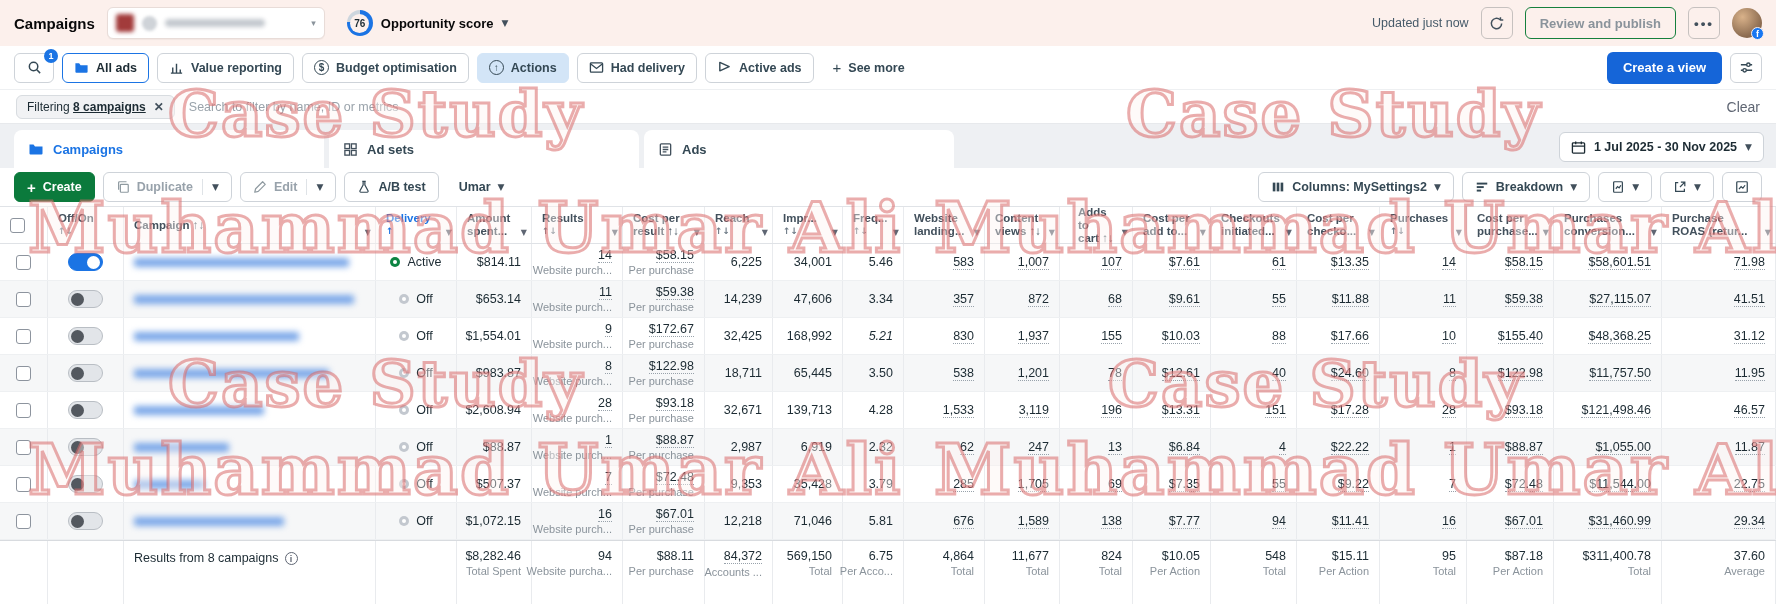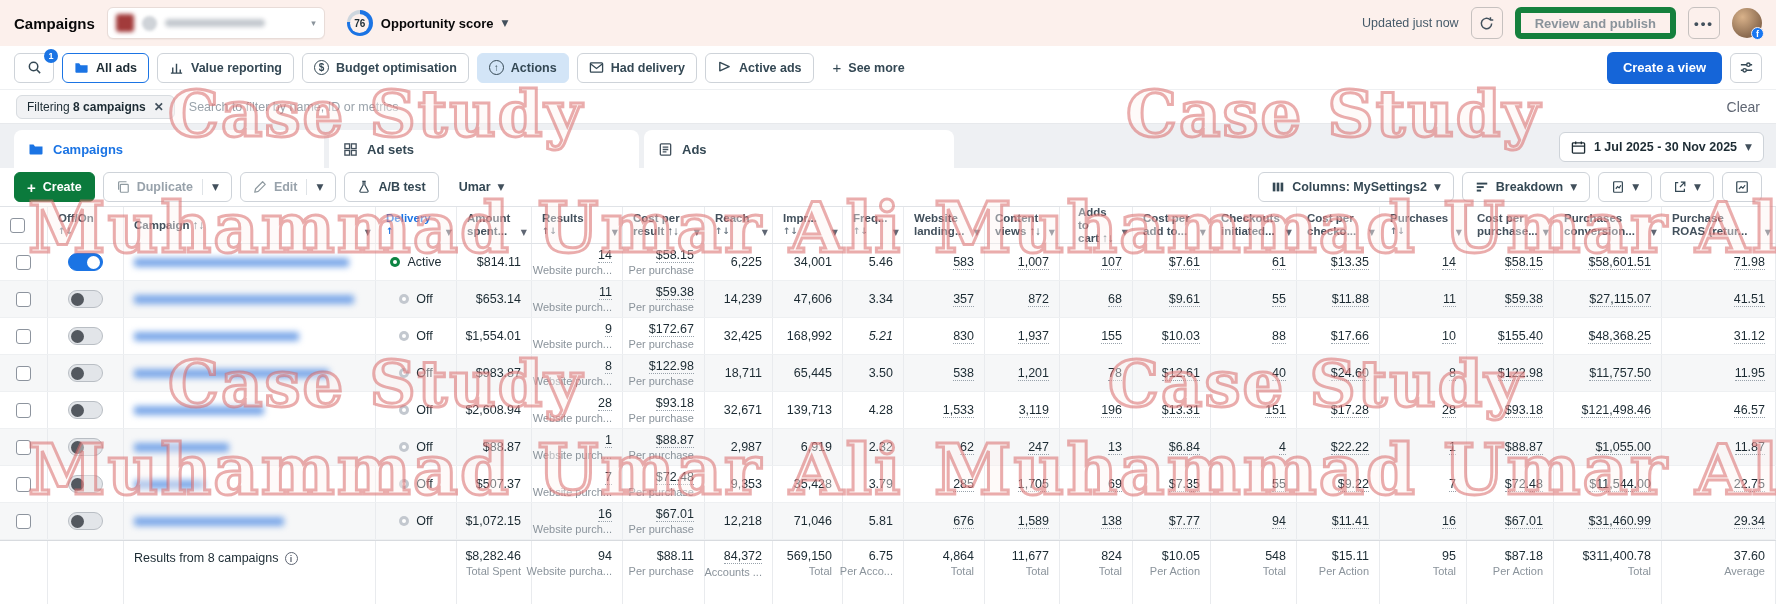--- a/index.html
+++ b/index.html
@@ -20,21 +20,21 @@
   .opp-ring { width:26px; height:26px; border-radius:50%; background:conic-gradient(#1b74e4 0 76%, #cdd6de 76% 100%);
     display:flex; align-items:center; justify-content:center; }
   .opp-ring i { width:19px; height:19px; border-radius:50%; background:#fcf0ec; font-style:normal; font-size:10px;
     font-weight:700; color:#1c2b33; display:flex; align-items:center; justify-content:center; }
   .opp-label { font-size:13px; font-weight:700; color:#080809; }
   .caret { color:#42505c; font-size:9px; font-family:"DejaVu Sans",sans-serif; }
   .topbar .spacer { flex:1; }
   .updated { font-size:12.5px; color:#465a69; }
   .icon-btn { height:32px; min-width:32px; border:1px solid #c6c1bf; border-radius:6px; background:transparent;
     display:flex; align-items:center; justify-content:center; color:#42505c; cursor:pointer; }
-  .btn-review { height:32px; padding:0 14px; border:6px solid #15803d; border-radius:6px; background:transparent;
+  .btn-review { height:32px; padding:0 14px; border:1px solid #15803d; border-radius:6px; background:transparent;
     font-size:13px; font-weight:600; color:#8a939b; }
   .avatar { width:30px; height:30px; border-radius:50%; background:radial-gradient(circle at 35% 30%, #d9b28a, #8a6a4f 70%); position:relative; }
   .avatar b { position:absolute; right:-2px; bottom:-2px; width:13px; height:13px; border-radius:50%;
     background:#1877f2; color:#fff; font-size:9px; font-weight:700; display:flex; align-items:center; justify-content:center; border:1.5px solid #fcf0ec; }
 
   
   .filterbar { height:44px; background:#fff; display:flex; align-items:center; gap:8px; padding:0 14px; border-bottom:1px solid #eef0f2; }
   .chip { height:30px; display:flex; align-items:center; gap:7px; padding:0 11px; border:1px solid #ced3d9;
     border-radius:6px; background:#fff; font-size:12.5px; font-weight:600; color:#344854; cursor:pointer; white-space:nowrap; }
   .chip svg { flex:0 0 auto; }
@@ -47,21 +47,21 @@
   .circle-ic { width:15px; height:15px; border:1.3px solid #344854; border-radius:50%; font-size:10px; font-weight:700;
     display:flex; align-items:center; justify-content:center; color:#344854; }
   .fb-right { margin-left:auto; display:flex; align-items:center; gap:8px; }
   .btn-primary { height:32px; padding:0 16px; border-radius:6px; background:#1565d8; color:#fff; font-size:13px;
     font-weight:700; border:none; cursor:pointer; }
 
   
   .searchrow { height:34px; background:#fff; display:flex; align-items:center; gap:14px; padding:0 16px; border-bottom:1px solid #e7e9ec; }
   .filter-chip { height:24px; display:flex; align-items:center; gap:8px; padding:0 10px; background:#f1f2f4;
     border:1px solid #d8dce0; border-radius:6px; font-size:12px; color:#1c2b33; }
-  .filter-chip b { font-weight:700; }
+  .filter-chip b { font-weight:700;text-decoration:underline; }
   .filter-chip .x { font-size:12px; color:#42505c; cursor:pointer; font-weight:700; }
   .search-ph { font-size:12.5px; color:#9aa3ab; }
   .clear-link { margin-left:auto; font-size:14px; color:#5f6673; cursor:pointer; }
 
   
   .tabsrow { height:44px; background:#eef0f3; display:flex; gap:5px; padding:6px 14px 0 14px; position:relative; }
   .tabcard { width:310px; height:38px; background:#fff; border-radius:8px 8px 0 0; display:flex; align-items:center;
     gap:9px; padding:0 14px; font-size:13px; font-weight:600; color:#344854; cursor:pointer; }
   .tabcard.sel { color:#1b74e4; font-weight:700; }
   .datebox { position:absolute; right:12px; top:8px; height:30px; display:flex; align-items:center; gap:8px;

